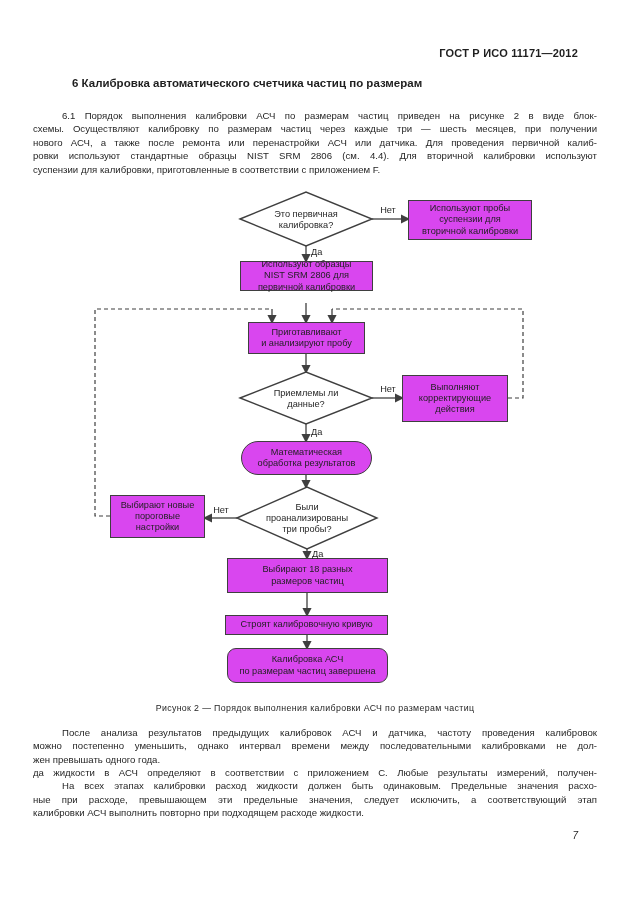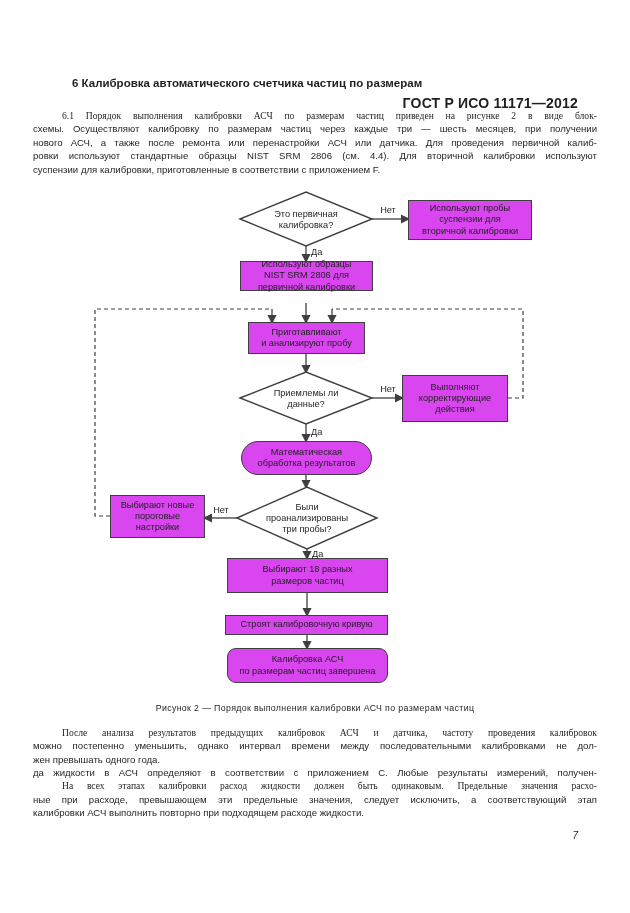--- a/index.html
+++ b/index.html
@@ -9,34 +9,33 @@
     font-family:"Liberation Sans", sans-serif;
     color:#1f1f1f;
     position:relative;
     overflow:hidden;
   }
   .abs { position:absolute; }
 
   
   .doc-header {
     top:47px; right:52px;
-    font-size:14px; font-weight:bold;
+    font-size:11px; font-weight:bold;
     letter-spacing:0.2px;
-    margin-top:48px;
   }
   .section-title {
     top:77px; left:72px;
     font-size:11.5px; font-weight:bold;
   }
 
   
   .para { font-size:9.6px; line-height:13.4px; }
   .para .p-line { text-align:justify; text-align-last:justify; white-space:nowrap; }
   .para .p-line.last { text-align-last:auto; white-space:normal; }
-  .para .p-line.first { text-indent:29px;font-family:Liberation Serif, serif; }
+  .para .p-line.first { text-indent:29px; }
   .para-61 { top:109px; left:33px; width:564px; }
   .para-block { left:33px; width:564px; }
   .para-after-1 { top:726px; }
   .para-after-2 { top:766px; }
 
   
   .flowchart { top:188px; left:0; width:630px; height:505px; }
   .flowchart svg { position:absolute; left:0; top:0; }
   .fc-node {
     position:absolute;

